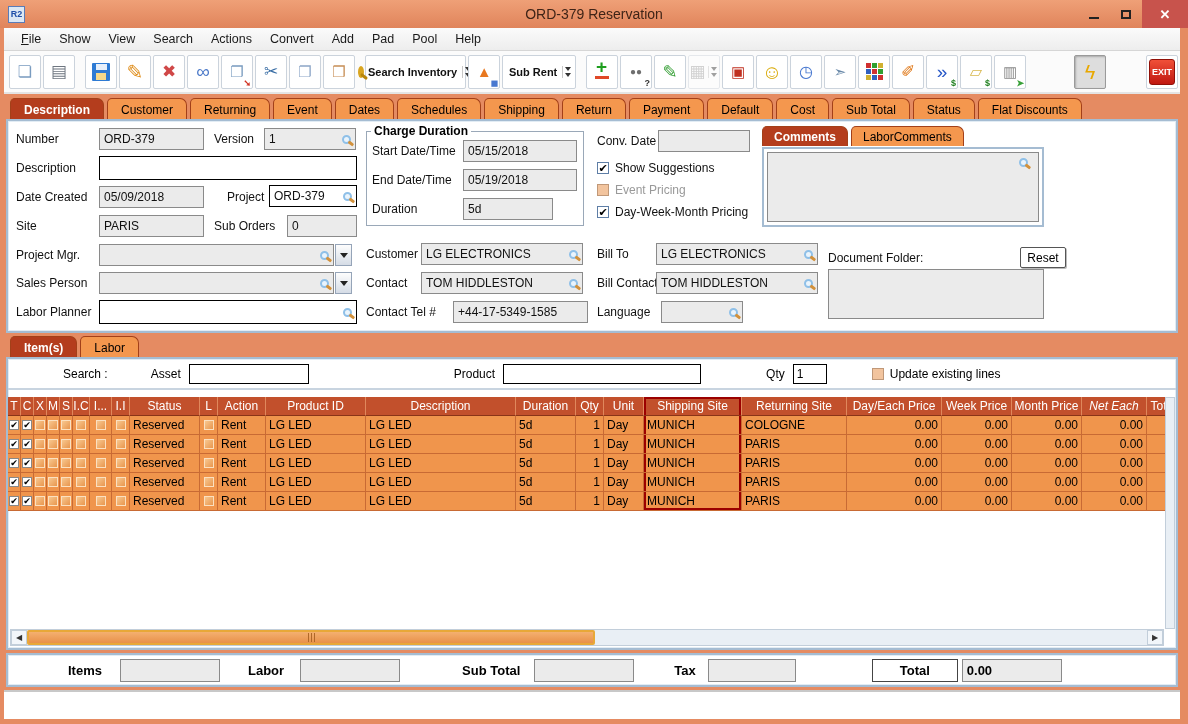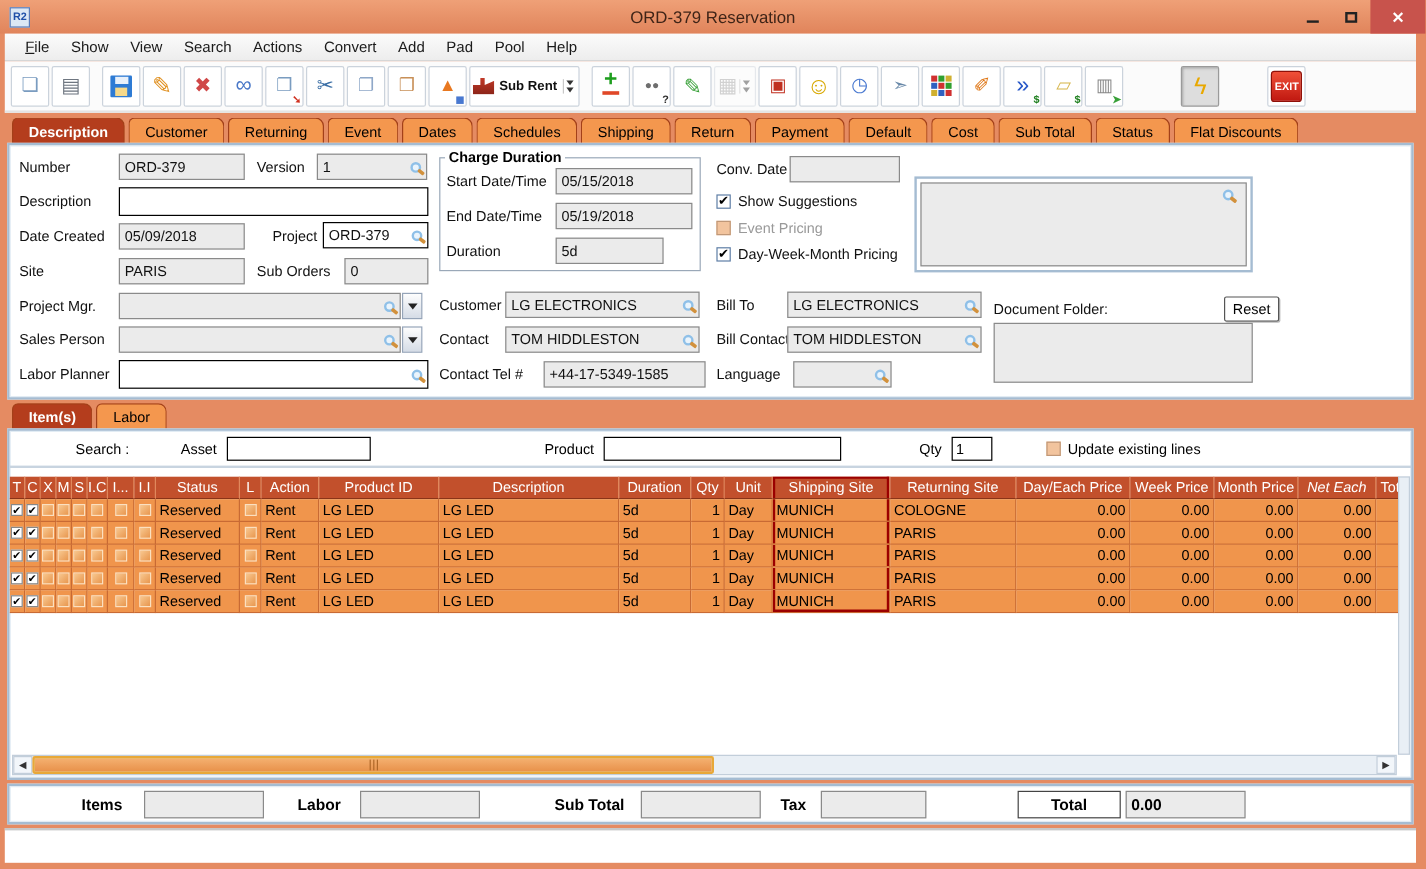--- a/index.html
+++ b/index.html
@@ -190,20 +190,28 @@
     </div>
     <div class="tbtn">
       <span class="g" style="color: rgb(58, 110, 165); font-size: 17px;">✂</span>
     </div>
     <div class="tbtn">
       <span class="g" style="color: rgb(143, 168, 200); font-size: 15px;">❐</span>
     </div>
     <div class="tbtn">
       <span class="g" style="color: rgb(200, 144, 88); font-size: 15px;">❒</span>
     </div>
+    <div class="tbtn" style="margin-left: 8px;">
+      <span class="shape-mag"></span>
+      <span class="lbl">Search Inventory</span>
+      <span class="dd">
+        <i></i>
+        <i></i>
+      </span>
+    </div>
     <div class="tbtn">
       <span class="g" style="color: rgb(232, 120, 32); font-size: 15px;">▲</span>
       <span class="sub" style="color: rgb(72, 120, 208);">◼</span>
     </div>
     <div class="tbtn">
       <span class="shape-factory"></span>
       <span class="lbl">Sub Rent</span>
       <span class="dd">
         <i></i>
         <i></i>
@@ -400,20 +408,24 @@
   <span class="flabel" style="left:358px;top:184px">Contact Tel #</span>
   <div class="field" style="left:445px;top:180px;width:135px">
       <span class="val">+44-17-5349-1585</span>
     </div>
   <span class="flabel" style="left:589px;top:184px">Language</span>
   <div class="field" style="left:653px;top:180px;width:82px">
       <span class="val"></span>
       <span class="mag"></span>
     </div>
 
+  <div class="tabrow" style="left:754px;top:5px;position:absolute" id="comments-tabs">
+      <div class="minitab active">Comments</div>
+      <div class="minitab">LaborComments</div>
+    </div>
   <div id="comments-box">
     <div id="comments-inner">
         <span class="mag"></span>
       </div>
   </div>
   <span class="flabel" style="left:820px;top:130px">Document Folder:</span>
   <div id="reset-btn">Reset</div>
   <div id="docfolder-box"></div>
 </div>
 
@@ -691,19 +703,19 @@
   </div>
 </div>
 
 <div id="totals-bar" class="panel">
   <span class="tot-lbl" style="margin-left:60px">Items</span>
   <div class="tot-box" style="width:100px;margin-left:18px"></div>
   <span class="tot-lbl" style="margin-left:28px">Labor</span>
   <div class="tot-box" style="width:100px;margin-left:16px"></div>
   <span class="tot-lbl" style="margin-left:62px">Sub Total</span>
   <div class="tot-box" style="width:100px;margin-left:14px"></div>
-  <span class="tot-lbl" style="margin-left:16px">Tax</span>
+  <span class="tot-lbl" style="margin-left:40px">Tax</span>
   <div class="tot-box" style="width:88px;margin-left:12px"></div>
   <div id="total-label-box" style="margin-left:76px">Total</div>
   <div id="total-value-box" style="margin-left:4px">0.00</div>
 </div>
 
 <div id="status-strip"></div>
 
 </body></html>

